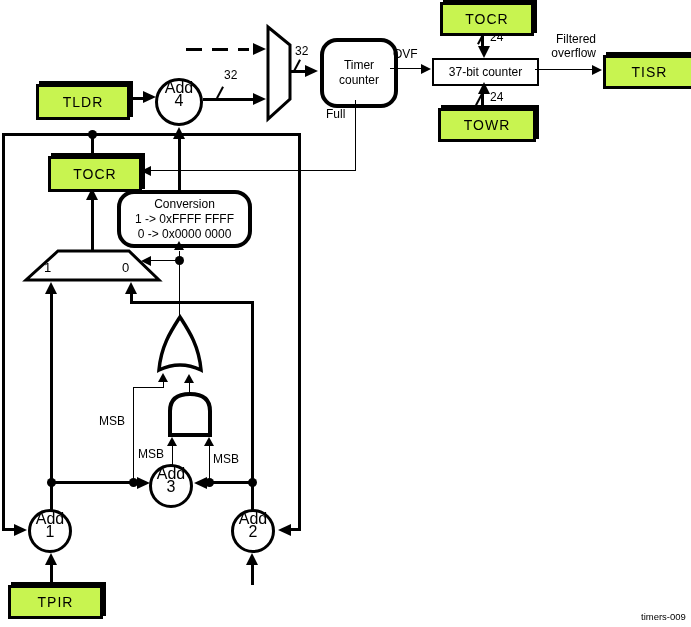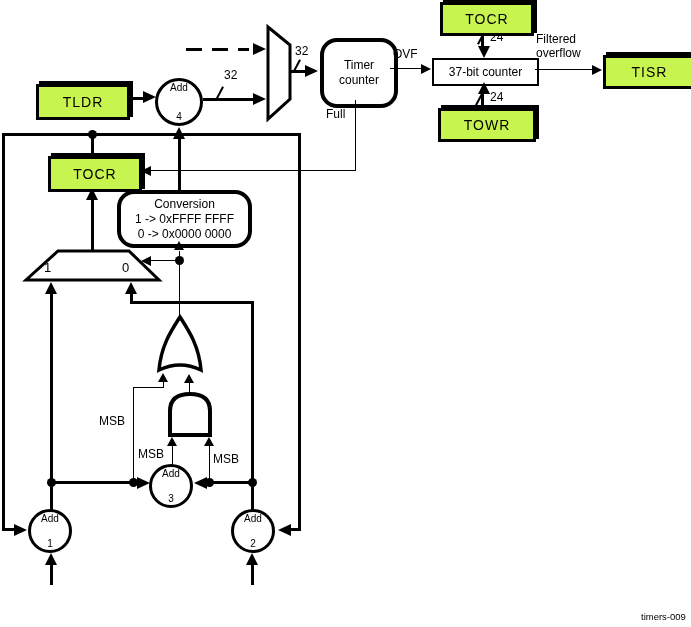--- a/index.html
+++ b/index.html
@@ -10,22 +10,22 @@
        box-shadow:3px -3px 0 #000;display:flex;align-items:center;justify-content:center;
        font-size:14px;letter-spacing:1px;}
   
   .box{position:absolute;background:#fff;border:3px solid #000;display:flex;
        flex-direction:column;align-items:center;justify-content:center;
        text-align:center;font-size:12px;line-height:15px;}
   .thin-box{border-width:2px;}
   .thick-box{border-width:4px;border-radius:17px;}
   
   .circle{position:absolute;border:3px solid #000;border-radius:50%;background:#fff;
-          display:flex;flex-direction:column;align-items:center;justify-content:space-between;
-          font-size:10px;line-height:13px;}
+          display:flex;flex-direction:column;align-items:center;justify-content:flex-start;
+          font-size:16px;line-height:13px;}
   
   .h3{position:absolute;height:3px;background:#000;}
   .v3{position:absolute;width:3px;background:#000;}
   .h1{position:absolute;height:1px;background:#000;}
   .v1{position:absolute;width:1px;background:#000;}
   .dash{position:absolute;height:3px;background:#000;}
   .dot{position:absolute;width:9px;height:9px;border-radius:50%;background:#000;}
   
   .ar{position:absolute;width:0;height:0;}
   .ar.r{border-top:6px solid transparent;border-bottom:6px solid transparent;border-left:13px solid #000;}
@@ -95,21 +95,21 @@
   <div class="slash" style="left:480px;top:32px;"></div>
   <div class="lbl" style="left:490px;top:30px;">24</div>
 
   <div class="v3" style="left:481px;top:93px;height:15px;"></div>
   <div class="ar u" style="left:478px;top:82px;"></div>
   <div class="slash" style="left:478px;top:93px;"></div>
   <div class="lbl" style="left:490px;top:90px;">24</div>
 
   <div class="h1" style="left:535px;top:69px;width:57px;"></div>
   <div class="ar sm r" style="left:592px;top:65px;"></div>
-  <div class="lbl" style="left:536px;top:32px;width:60px;text-align:left;">
+  <div class="lbl" style="left:536px;top:32px;width:60px;text-align:right;">
     <span style="display:block;">Filtered</span>
     <span style="display:block;">overflow</span>
   </div>
 
   <div class="v1" style="left:355px;top:100px;height:71px;"></div>
   <div class="h1" style="left:151px;top:170px;width:204px;"></div>
   <div class="ar sm l" style="left:141px;top:166px;"></div>
   <div class="lbl" style="left:326px;top:107px;">Full</div>
 
   <div class="v3" style="left:178px;top:138px;height:53px;"></div>
@@ -204,16 +204,19 @@
   </div>
   <div class="reg" style="left:440px;top:2px;width:88px;height:28px;">
     <span>TOCR</span>
   </div>
   <div class="reg" style="left:438px;top:108px;width:92px;height:28px;">
     <span>TOWR</span>
   </div>
   <div class="reg" style="left:603px;top:55px;width:87px;height:28px;">
     <span>TISR</span>
   </div>
+  <div class="reg" style="left:8px;top:585px;width:89px;height:28px;">
+    <span>TPIR</span>
+  </div>
 
   <div class="footer" style="left:641px;top:611px;">timers-009</div>
 
 </div>
 
 </body></html>

